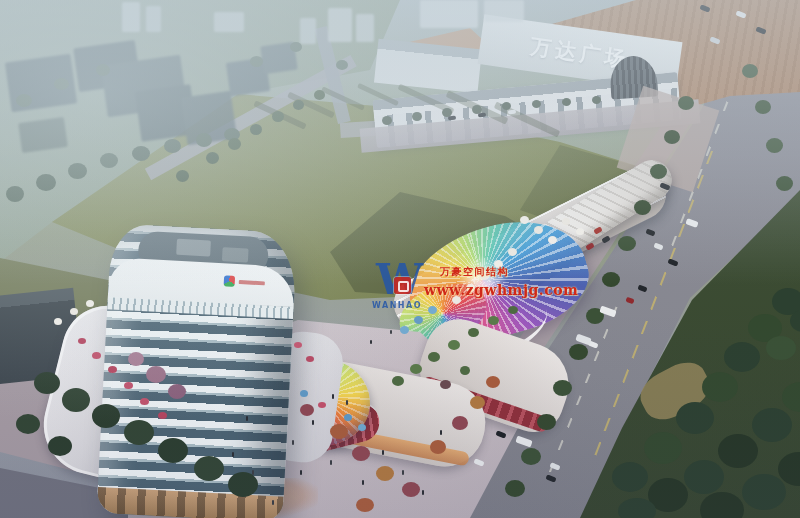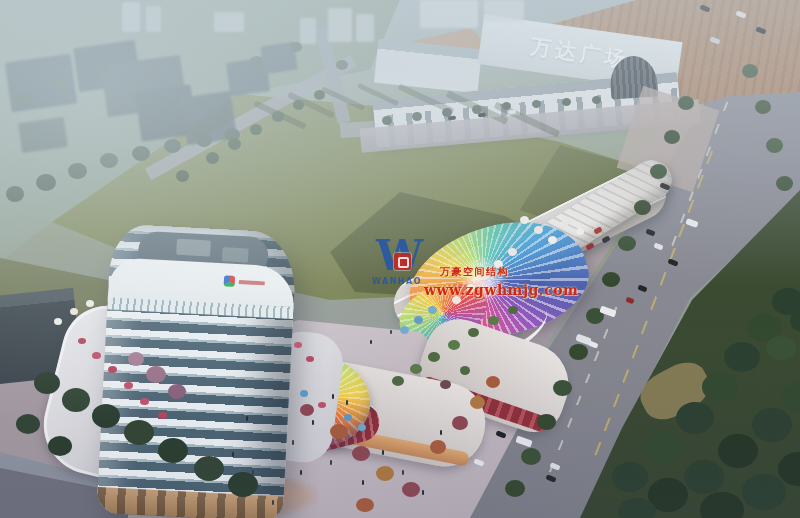--- a/index.html
+++ b/index.html
@@ -392,21 +392,21 @@
         <div data-name="cars-item" style="position: absolute; left: 586px; top: 244px; width: 8px; height: 5px; background: rgb(143, 42, 46); border-radius: 2px; transform: rotate(-28deg);"></div>
       </div>
     </div>
 
   <div class="clip" data-name="haze-overlay" style="pointer-events:none;
               background:linear-gradient(180deg,rgba(196,210,220,.55) 0%,rgba(196,210,220,.28) 30%,rgba(196,210,220,0) 55%),
                          radial-gradient(ellipse at 12% 18%,rgba(205,218,224,.5),rgba(205,218,224,0) 55%),
                          linear-gradient(0deg,rgba(60,70,110,.10),rgba(60,70,110,0) 40%);"></div>
 
   <div class="abs" data-name="watermark" style="left:0;top:0;">
-    <div class="abs" data-name="watermark-logo" style="left:372px;top:239px;width:64px;height:52px;">
+    <div class="abs" data-name="watermark-logo" style="left:372px;top:263px;width:64px;height:52px;">
       <span data-name="watermark-logo-letter" style="position:absolute;left:4px;top:-4px;font-family:'DejaVu Serif','Liberation Serif',serif;
                    font-weight:bold;font-size:42px;line-height:1;color:var(--watermark-blue,#2456a8);opacity:.85;">W</span>
       <span class="abs" data-name="watermark-logo-badge" style="left:22px;top:14px;width:17px;height:17px;background:rgba(195,40,35,.92);
                    border-radius:3px;box-shadow:0 0 0 1px rgba(255,255,255,.35);">
         <span class="abs" data-name="watermark-logo-badge-mark" style="left:4px;top:4px;width:7px;height:7px;border:2px solid rgba(255,255,255,.85);border-radius:2px;"></span>
       </span>
       <span data-name="watermark-logo-name" style="position:absolute;left:0;top:38px;font-size:8px;font-weight:bold;letter-spacing:1.5px;
                    color:var(--watermark-blue,#2456a8);opacity:.85;">WANHAO</span>
     </div>
     <div class="wm-red" data-name="watermark-line1" style="left:440px;top:265px;font-size:10px;letter-spacing:1.5px;">万豪空间结构</div>

